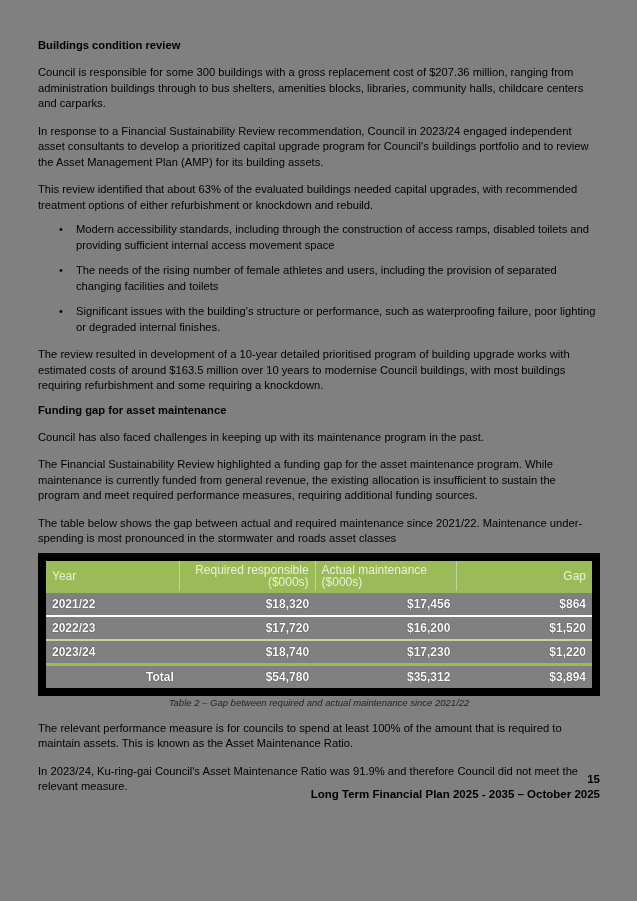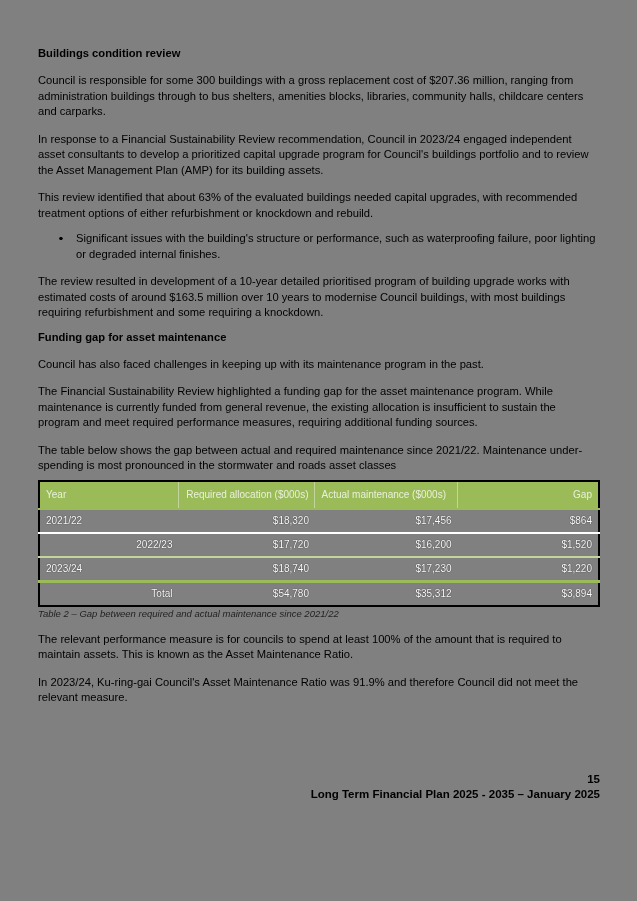--- a/index.html
+++ b/index.html
@@ -19,21 +19,21 @@
   }
   .page {
     position: absolute;
     left: 38px;
     top: 38px;
     width: 562px;
   }
   h2 {
     font-size: 11.2px;
     font-weight: bold;
-    margin: 8px 0 5px 0;
+    margin: 0 0 5px 0;
     line-height: 15px;
   }
   p {
     margin: 12px 0 9px 0;
   }
   ul {
     margin: 0 0 6px 0;
     padding: 0 0 0 38px;
     list-style: none;
   }
@@ -43,53 +43,55 @@
   }
   ul li .bullet {
     position: absolute;
     left: -17px;
     top: 0;
   }
   table.maint {
     width: 562px;
     border-collapse: collapse;
     margin-top: 1px;
-    font-size: 10px;
+    font-size: 12px;
     line-height: 12px;
-    border: 2px solid #000000;
+    border: 8px solid #000000;
   }
   table.maint th {
     background: #9bbb59;
     color: #e9f0d9;
     font-weight: normal;
     padding: 3px 6px;
     height: 20px;
     vertical-align: middle;
     border-right: 1px solid #c2d69b;
   }
   table.maint th:last-child { border-right: none; }
   table.maint td {
     padding: 4px 6px;
     height: 14px;
     vertical-align: middle;
     color: #fff;
     text-shadow: 0 0 1px #000;
     border-top: 2px solid #c2d69b;
+    font-weight: bold;
   }
   table.maint tr.r1 td { border-top: 2px solid #9bbb59; }
-  table.maint tr.r2 td { border-top: 2px solid #ffffff; text-align: right; }
+  table.maint tr.r2 td { border-top: 2px solid #ffffff; }
   table.maint tr.r4 td { border-top: 3px solid #9bbb59; text-align: right; }
   .num { text-align: right; }
   .left { text-align: left; }
   .caption {
     font-style: italic;
     font-size: 9.5px;
     line-height: 12px;
     margin: 1px 0 6px 0;
     color: #222;
+    text-align: center;
   }
   .footer {
     position: absolute;
     right: 37px;
     top: 772px;
     text-align: right;
     font-weight: bold;
     font-size: 11.5px;
     line-height: 15px;
   }
@@ -100,23 +102,25 @@
 <div class="page">
 
   <h2>Buildings condition review</h2>
   <p>Council is responsible for some 300 buildings with a gross replacement cost of $207.36 million, ranging from administration buildings through to bus shelters, amenities blocks, libraries, community halls, childcare centers and carparks.</p>
   <p>In response to a Financial Sustainability Review recommendation, Council in 2023/24 engaged independent asset consultants to develop a prioritized capital upgrade program for Council's buildings portfolio and to review the Asset Management Plan (AMP) for its building assets.</p>
   <p>This review identified that about 63% of the evaluated buildings needed capital upgrades, with recommended treatment options of either refurbishment or knockdown and rebuild.</p>
 
   <ul>
     <li>
       <span class="bullet">•</span>
+      <span>Modern accessibility standards, including through the construction of access ramps, disabled toilets and providing sufficient internal access movement space</span>
     </li>
     <li>
       <span class="bullet">•</span>
+      <span>The needs of the rising number of female athletes and users, including the provision of separated changing facilities and toilets</span>
     </li>
     <li>
       <span class="bullet">•</span>
       <span>Significant issues with the building's structure or performance, such as waterproofing failure, poor lighting or degraded internal finishes.</span>
     </li>
   </ul>
 
   <p>The review resulted in development of a 10-year detailed prioritised program of building upgrade works with estimated costs of around $163.5 million over 10 years to modernise Council buildings, with most buildings requiring refurbishment and some requiring a knockdown.</p>
 
   <h2>Funding gap for asset maintenance</h2>
@@ -127,21 +131,21 @@
   <table class="maint">
     <colgroup>
       <col style="width:140px">
       <col style="width:137px">
       <col style="width:143px">
       <col style="width:142px">
     </colgroup>
     <thead>
       <tr>
         <th class="left">Year</th>
-        <th class="num">Required allocation ($000s)</th>
+        <th class="num">Required responsible ($000s)</th>
         <th class="left">Actual maintenance ($000s)</th>
         <th class="num">Gap</th>
       </tr>
     </thead>
     <tbody>
       <tr class="r1">
         <td>2021/22</td>
         <td class="num">$18,320</td>
         <td class="num">$17,456</td>
         <td class="num">$864</td>
@@ -167,14 +171,14 @@
     </tbody>
   </table>
   <div class="caption">Table 2 – Gap between required and actual maintenance since 2021/22</div>
 
   <p>The relevant performance measure is for councils to spend at least 100% of the amount that is required to maintain assets. This is known as the Asset Maintenance Ratio.</p>
   <p>In 2023/24, Ku-ring-gai Council's Asset Maintenance Ratio was 91.9% and therefore Council did not meet the relevant measure.</p>
 </div>
 
 <div class="footer">
   <div>15</div>
-  <div>Long Term Financial Plan 2025 - 2035 – January 2025</div>
+  <div>Long Term Financial Plan 2025 - 2035 – October 2025</div>
 </div>
 
 </body></html>

